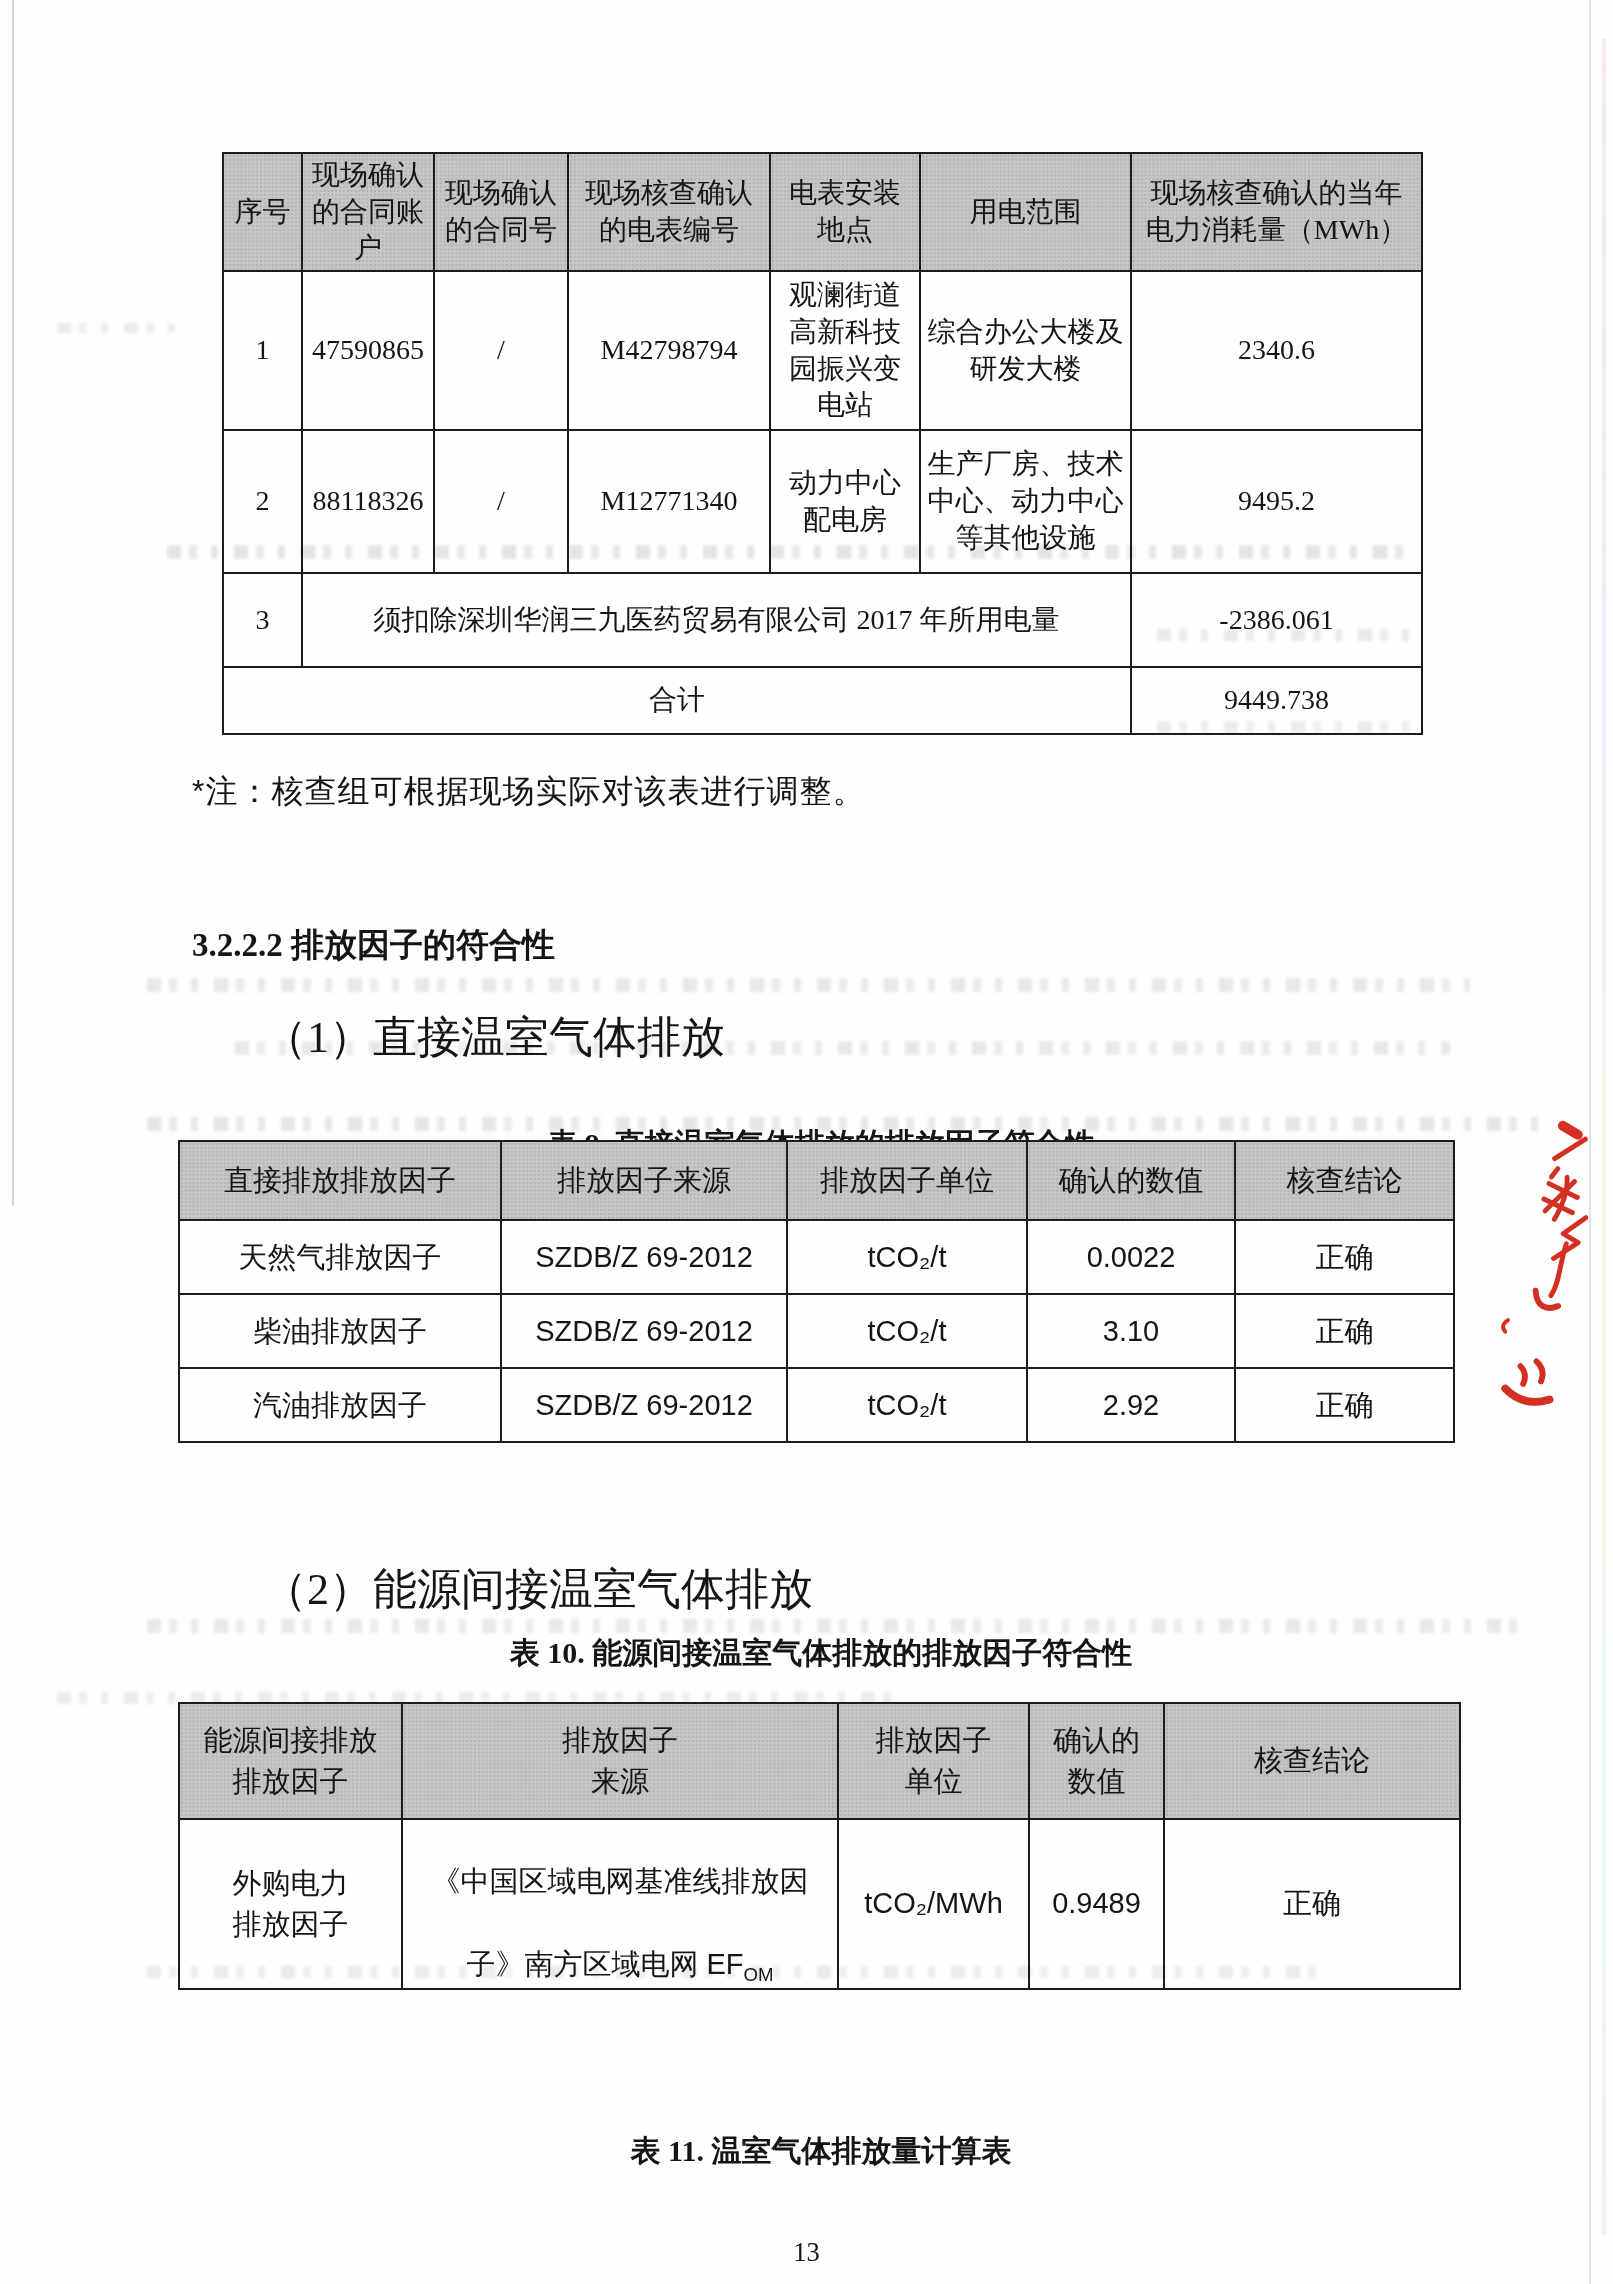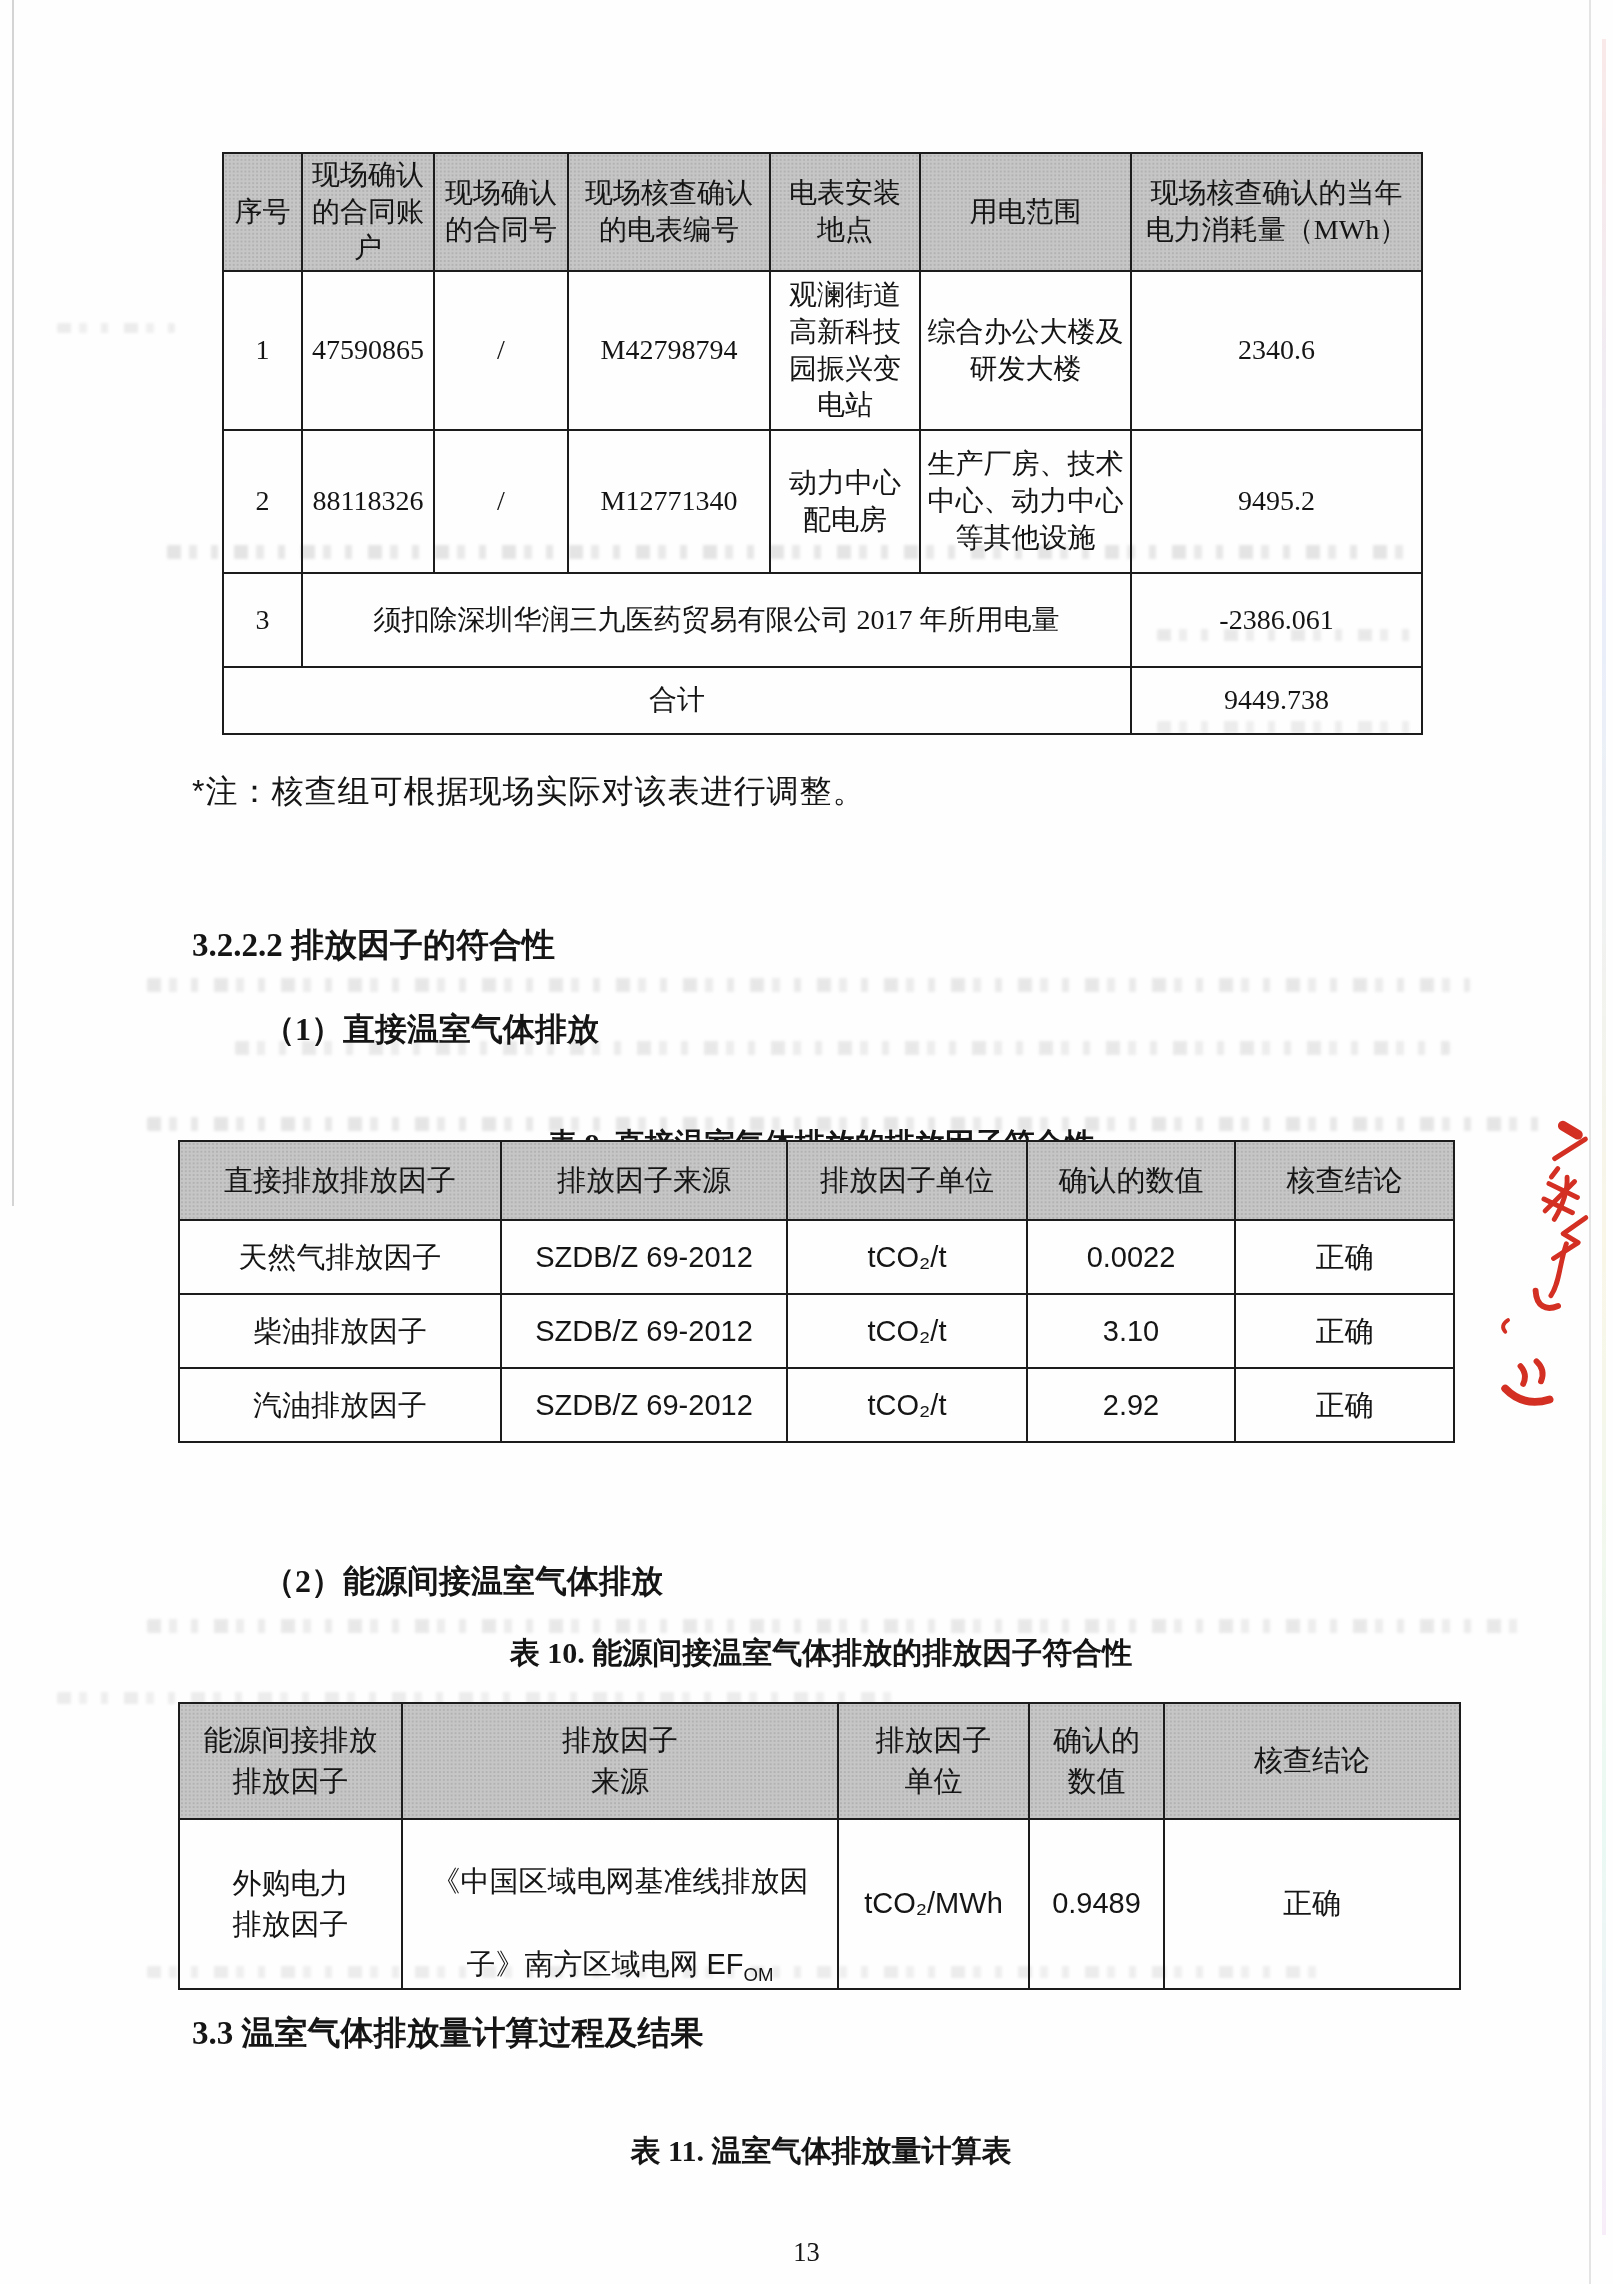--- a/index.html
+++ b/index.html
@@ -53,21 +53,21 @@
   .t10 sub { font-size:18.6px; }
 
   
   .note {
     position:absolute; left:192px; top:770px; font-size:32px;
     font-family:"Liberation Sans","DejaVu Sans",sans-serif; letter-spacing:1px;
   }
   .h-num { position:absolute; font-weight:bold; font-size:33px; font-family:"Liberation Serif","DejaVu Serif",serif; }
   .h-3222 { left:192px; top:923px; }
   .h-33   { left:192px; top:2011px; }
-  .h-sub  { position:absolute; font-weight:bold; font-size:32px; }
+  .h-sub  { position:absolute; font-weight:normal; font-size:44px; }
   .h-sub1 { left:263px; top:1008px; }
   .h-sub2 { left:263px; top:1560px; }
   .caption {
     position:absolute; left:0; width:1613px; padding-left:29px; box-sizing:border-box;
     text-align:center; font-weight:bold; font-size:30px;
   }
   .cap-t9  { top:1124px; }
   .cap-t10 { top:1633px; }
   .cap-t11 { top:2131px; }
   .page-number {
@@ -225,21 +225,20 @@
         <span>《中国区域电网基准线排放因</span><br>
         <span>子》南方区域电网 EF</span><sub>OM</sub>
       </td>
       <td class="num">tCO₂/MWh</td>
       <td class="num">0.9489</td>
       <td class="cn">正确</td>
     </tr>
   </tbody>
     </table>
 
-  <div class="h-num h-33">3.3 温室气体排放量计算过程及结果</div>
   <div class="caption cap-t11">表 11. 温室气体排放量计算表</div>
 
   <div class="page-number">13</div>
 
   <svg class="annotation" width="137" height="333" viewBox="0 0 140 340" fill="none" stroke="var(--annotation-red,#d32f23)" stroke-linecap="round" stroke-linejoin="round">
     <path d="M88 42 l16 8" stroke-width="10"></path>
     <path d="M112 54 L82 76" stroke-width="5"></path>
     <path d="M86 86 l-6 9" stroke-width="5"></path>
     <path d="M104 98 L76 130" stroke-width="5"></path>
     <path d="M78 102 L108 114" stroke-width="5"></path>

